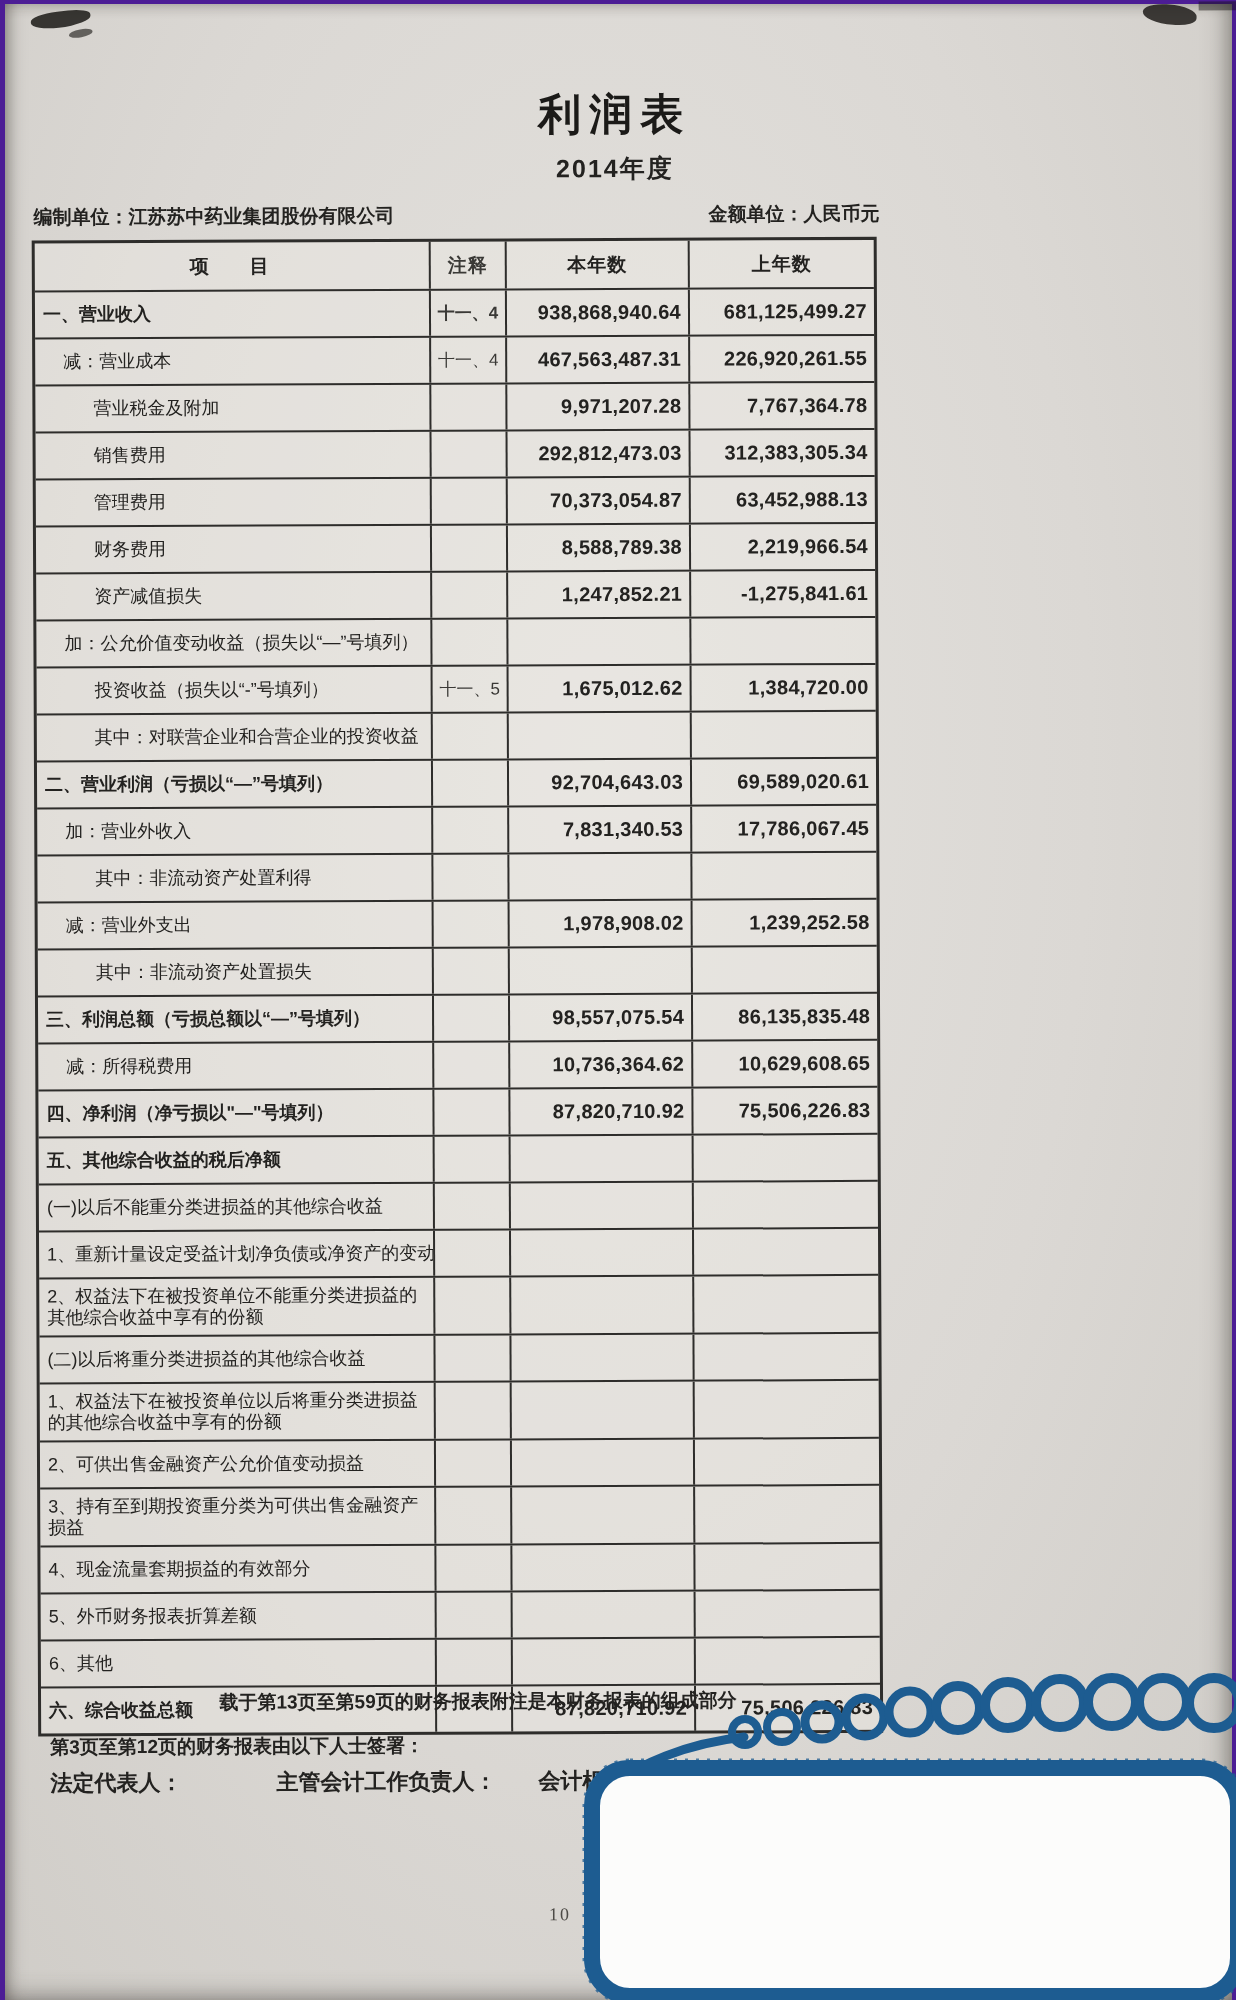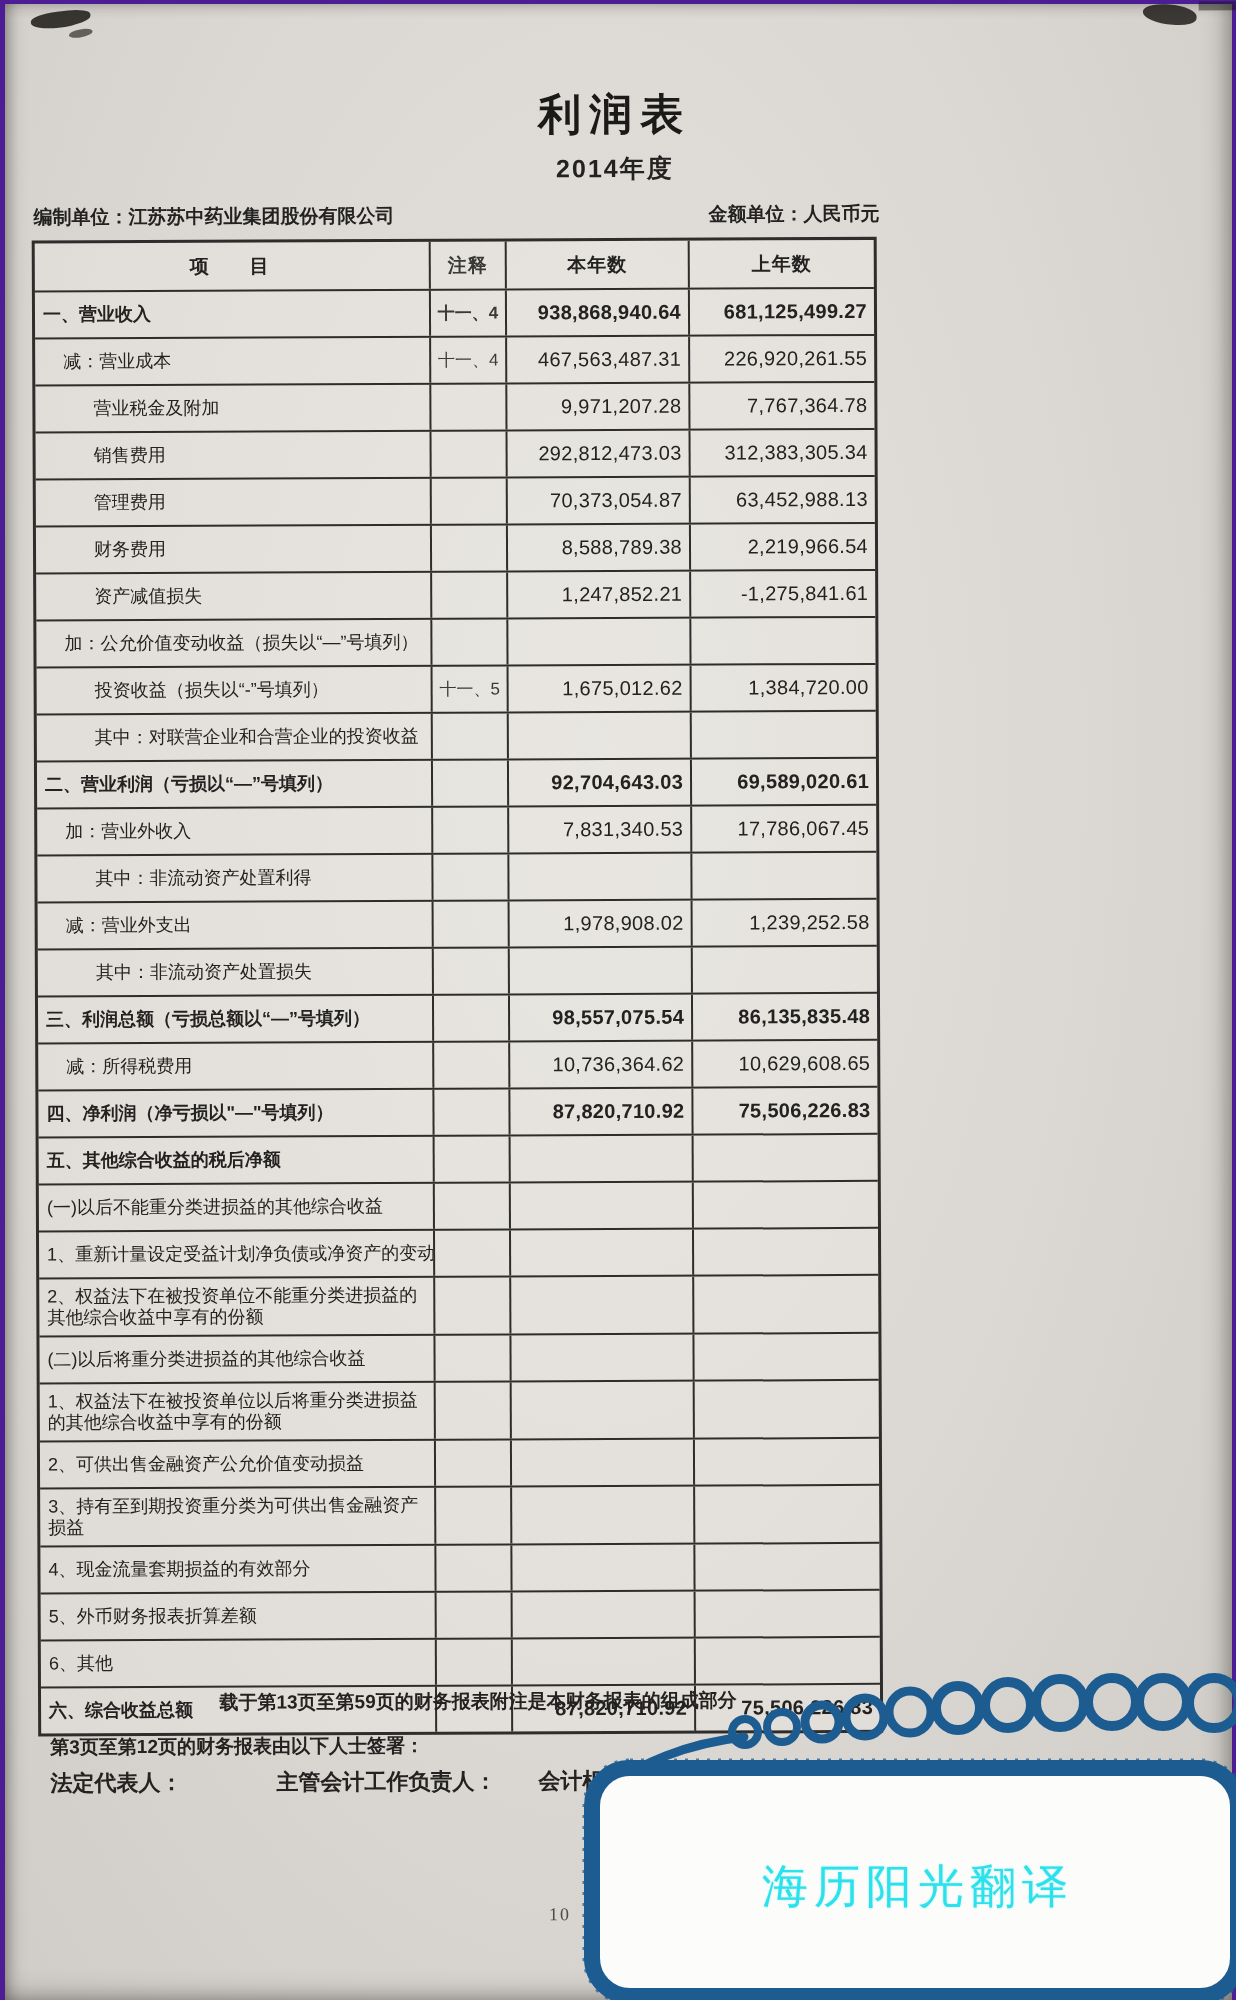--- a/index.html
+++ b/index.html
@@ -28,21 +28,21 @@
   .trow:last-child{border-bottom:none;}
   .trow.wrap{height:56px;}
   .cell{display:flex;align-items:center;border-left:2px solid #2e2d2b;
         font-size:18px;line-height:1.15;box-sizing:border-box;overflow:hidden;}
   .cell:first-child{border-left:none;}
   .thead .cell{justify-content:center;font-weight:700;font-size:19px;letter-spacing:1px;}
   .c-item{padding-right:4px;}
   .trow:not(.wrap) .c-item{white-space:nowrap;}
   .i0{padding-left:8px;} .i1{padding-left:28px;} .i2{padding-left:58px;}
   .c-note{justify-content:center;font-size:17px;color:#3a3936;}
-  .num{justify-content:flex-end;padding-right:7px;font-size:20px;letter-spacing:.3px;}
+  .num{justify-content:flex-end;padding-right:7px;font-size:20px;letter-spacing:.3px;font-weight:bold;}
   .b .cell{font-weight:700;}
 
   .footnote{position:absolute;left:0;top:1684px;width:940px;text-align:center;
             font-size:19px;font-weight:600;}
   .signnote{position:absolute;left:42px;top:1728px;font-size:19px;font-weight:600;}
   .sig{position:absolute;top:1762px;font-size:22px;font-weight:700;}
   .sig1{left:42px;} .sig2{left:268px;} .sig3{left:530px;}
   .pageno{position:absolute;left:540px;top:1900px;font-family:"Liberation Serif", serif;
           font-size:18px;color:#4c4a46;letter-spacing:2px;}
 
@@ -289,14 +289,13 @@
       <circle cx="488" cy="65" r="23" stroke-width="10"></circle>
       <circle cx="540" cy="63" r="24" stroke-width="10"></circle>
       <circle cx="592" cy="62" r="24" stroke-width="10"></circle>
       <circle cx="643" cy="62" r="24" stroke-width="10"></circle>
       <circle cx="694" cy="63" r="25" stroke-width="10"></circle>
     </g>
     <polygon points="605,352 652,303 688,358 628,360" fill="#1d5c91"></polygon>
     <rect x="66" y="122" width="658" height="240" rx="44" fill="none" stroke="#1d5c91" stroke-width="7" stroke-dasharray="3 8" opacity="0.75"></rect>
     <rect x="72" y="128" width="646" height="228" rx="38" fill="#fcfcfb" stroke="#1d5c91" stroke-width="16"></rect>
   </svg>
-  <div class="wm-text">海历阳光翻译</div>
 </div>
 
 </body></html>

